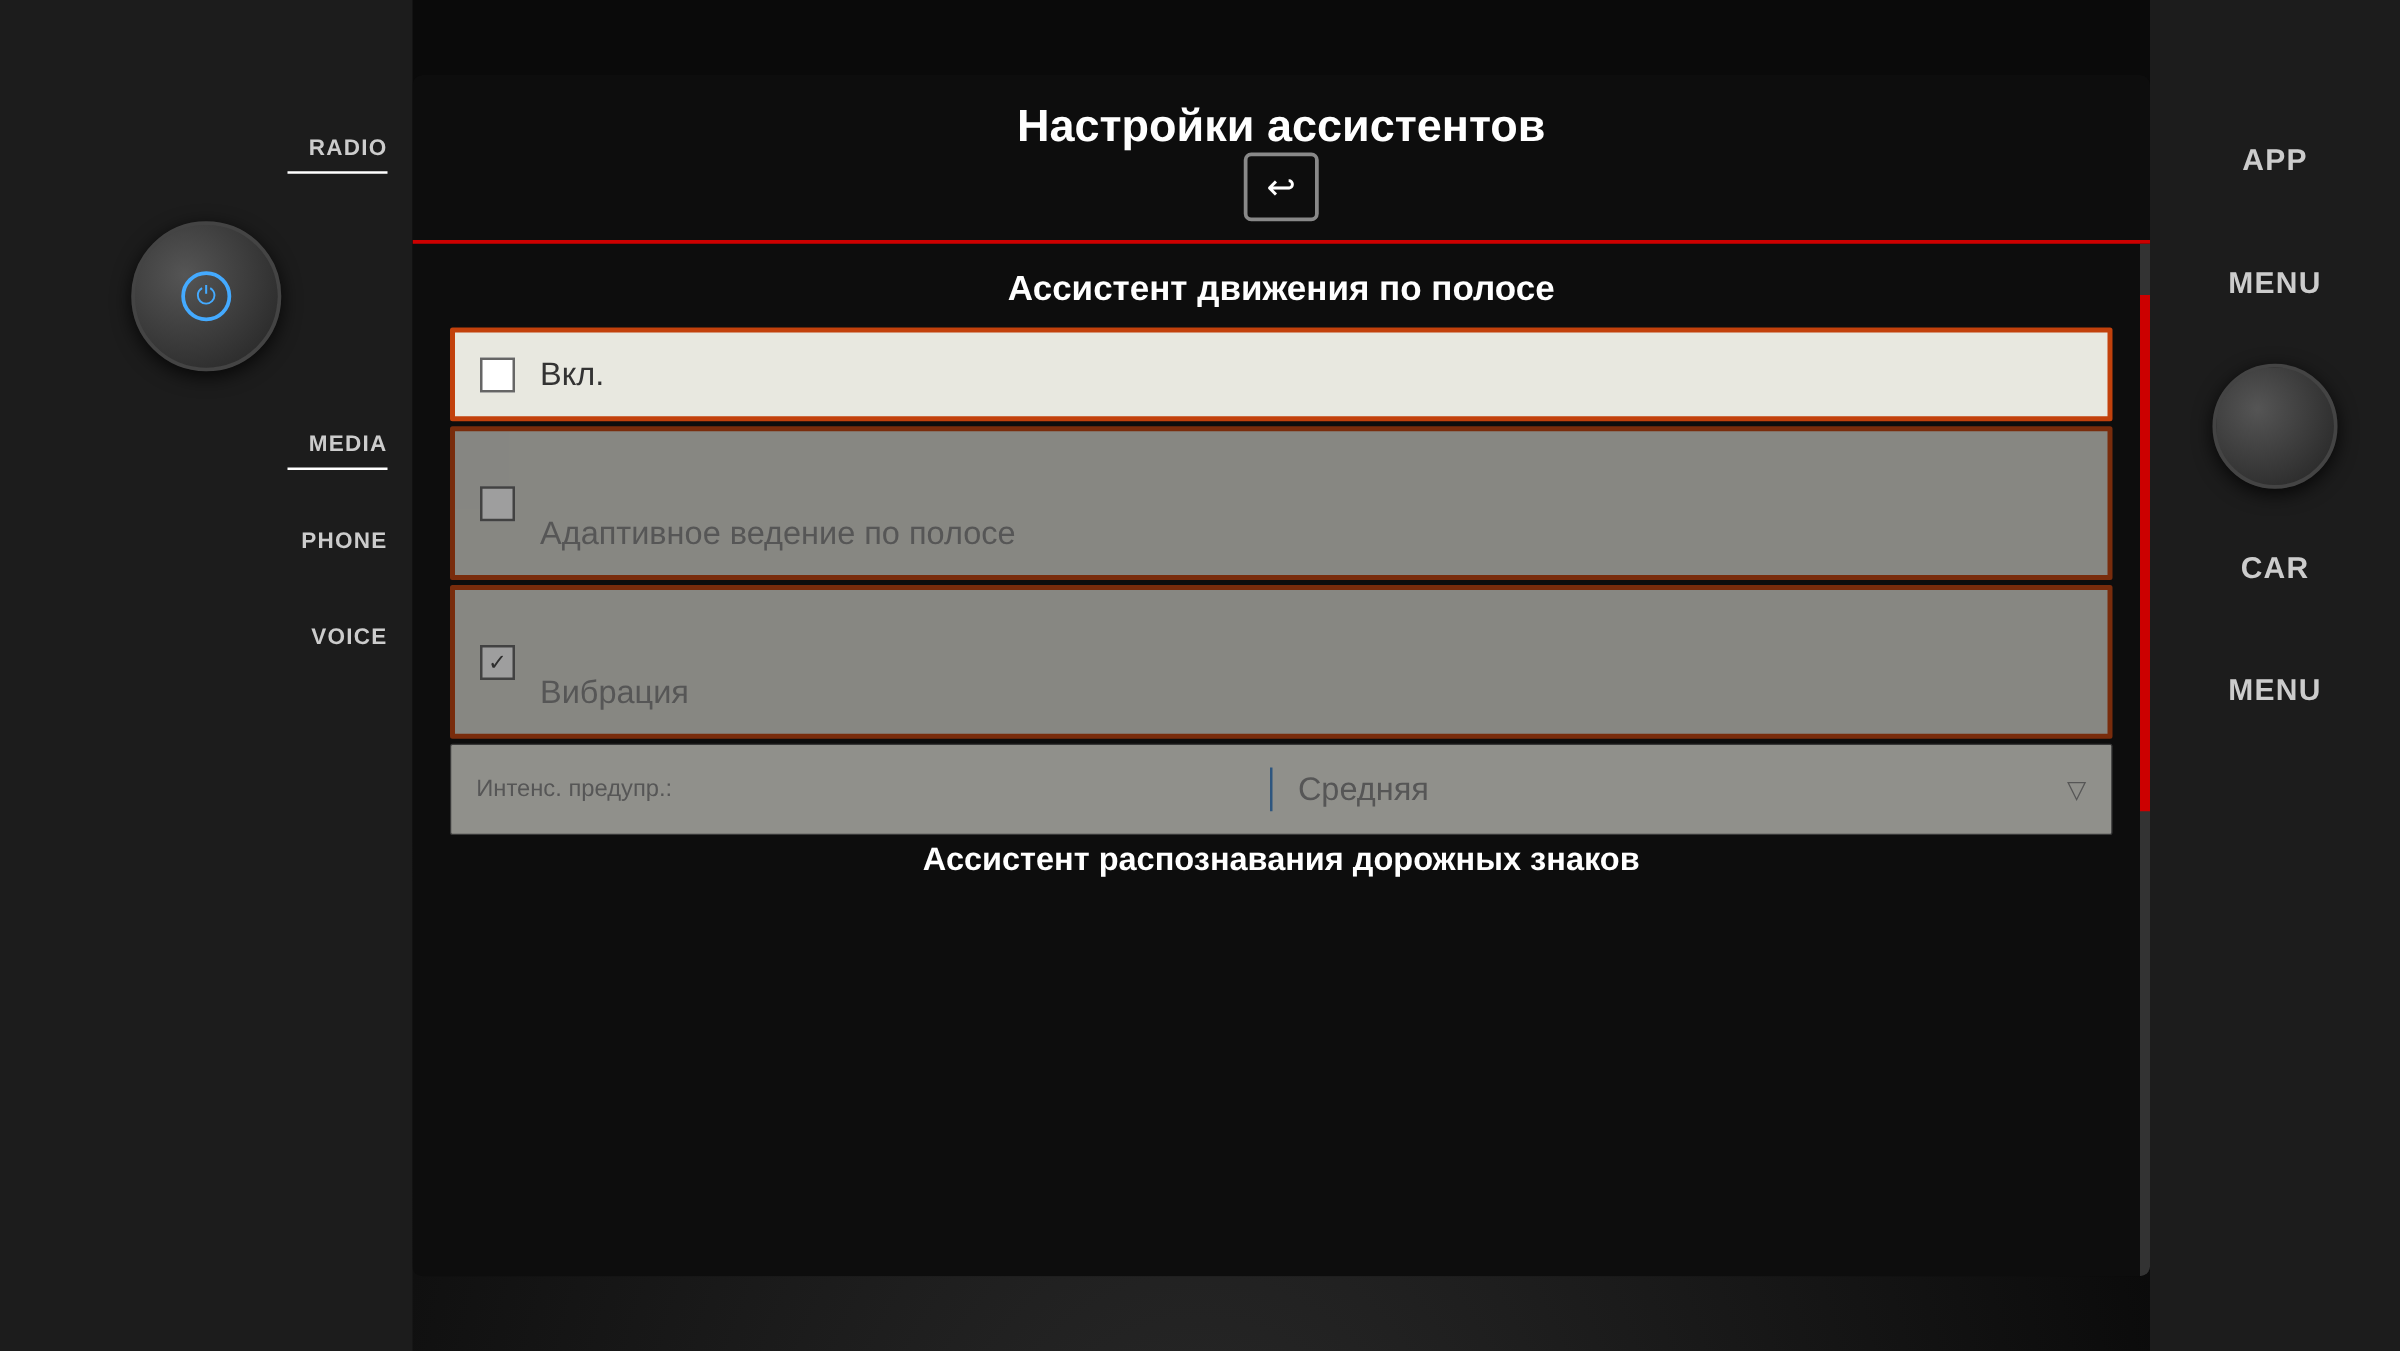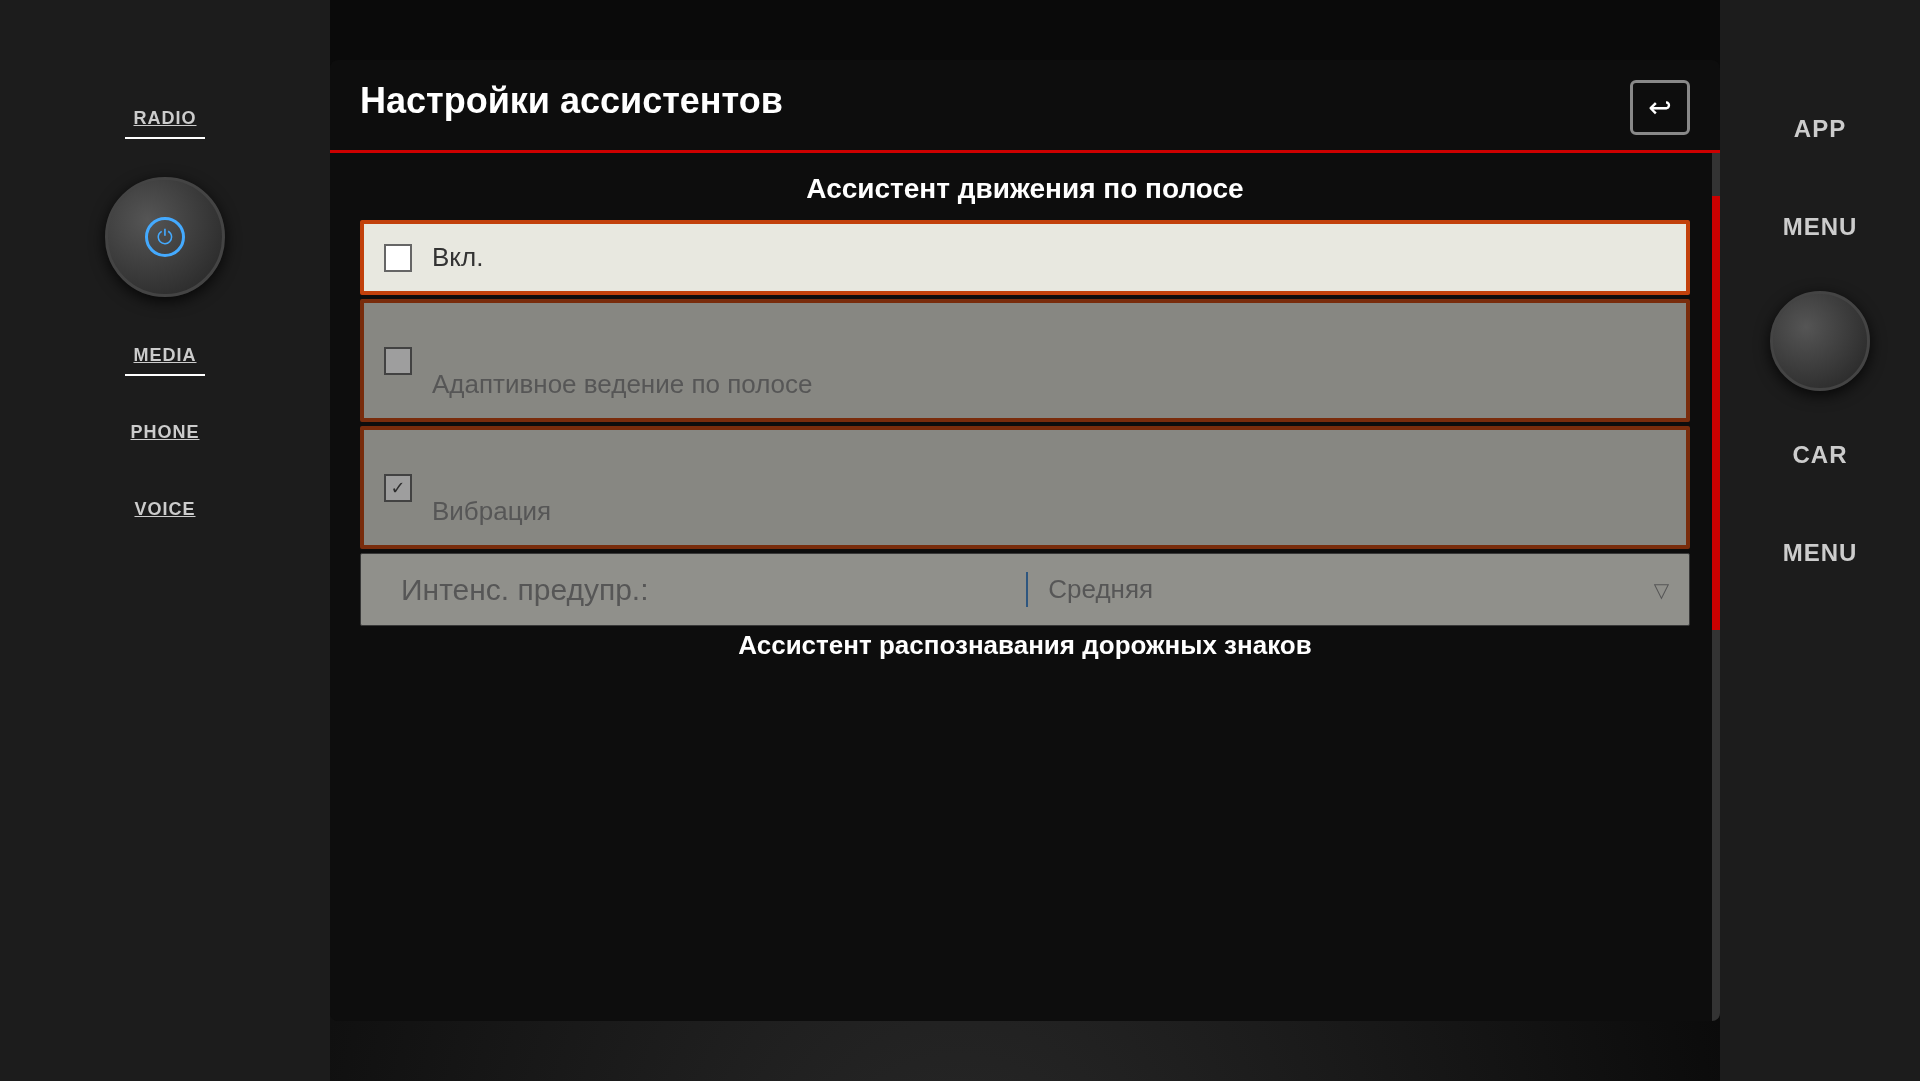--- a/index.html
+++ b/index.html
@@ -53,23 +53,22 @@
       padding: 28px 20px;
       color: #ccc;
       font-size: 18px;
       font-weight: bold;
       letter-spacing: 1px;
       text-align: center;
       cursor: pointer;
       position: relative;
       display: flex;
       flex-direction: column;
-      align-items: center;
+      align-items: flex-end;
       gap: 8px;
-      text-decoration: underline;
     }
 
     .nav-button .underline {
       width: 80px;
       height: 2px;
       background: #fff;
       position: absolute;
       bottom: 18px;
     }
 
@@ -152,24 +151,26 @@
       height: 100%;
       background: #0d0d0d;
       display: flex;
       flex-direction: column;
     }
 
     
     .screen-header {
       padding: 20px 30px 0 30px;
       display: flex;
+      align-items: center;
       justify-content: space-between;
       border-bottom: 3px solid #cc0000;
       padding-bottom: 15px;
       flex-shrink: 0;
+      flex-direction: column;
     }
 
     .screen-title {
       color: #fff;
       font-size: 36px;
       font-weight: bold;
     }
 
     .back-button {
       width: 60px;
@@ -259,24 +260,23 @@
       margin-bottom: 4px;
       padding: 18px 20px;
       display: flex;
       align-items: center;
       cursor: pointer;
       border-radius: 2px;
       opacity: 0.6;
     }
 
     .dropdown-label {
-      font-size: 30px;
+      font-size: 19px;
       color: #888;
       flex: 1;
-      margin-left: 20px;
     }
 
     .dropdown-divider {
       width: 2px;
       height: 35px;
       background: #4488cc;
       margin: 0 20px;
     }
 
     .dropdown-value {

